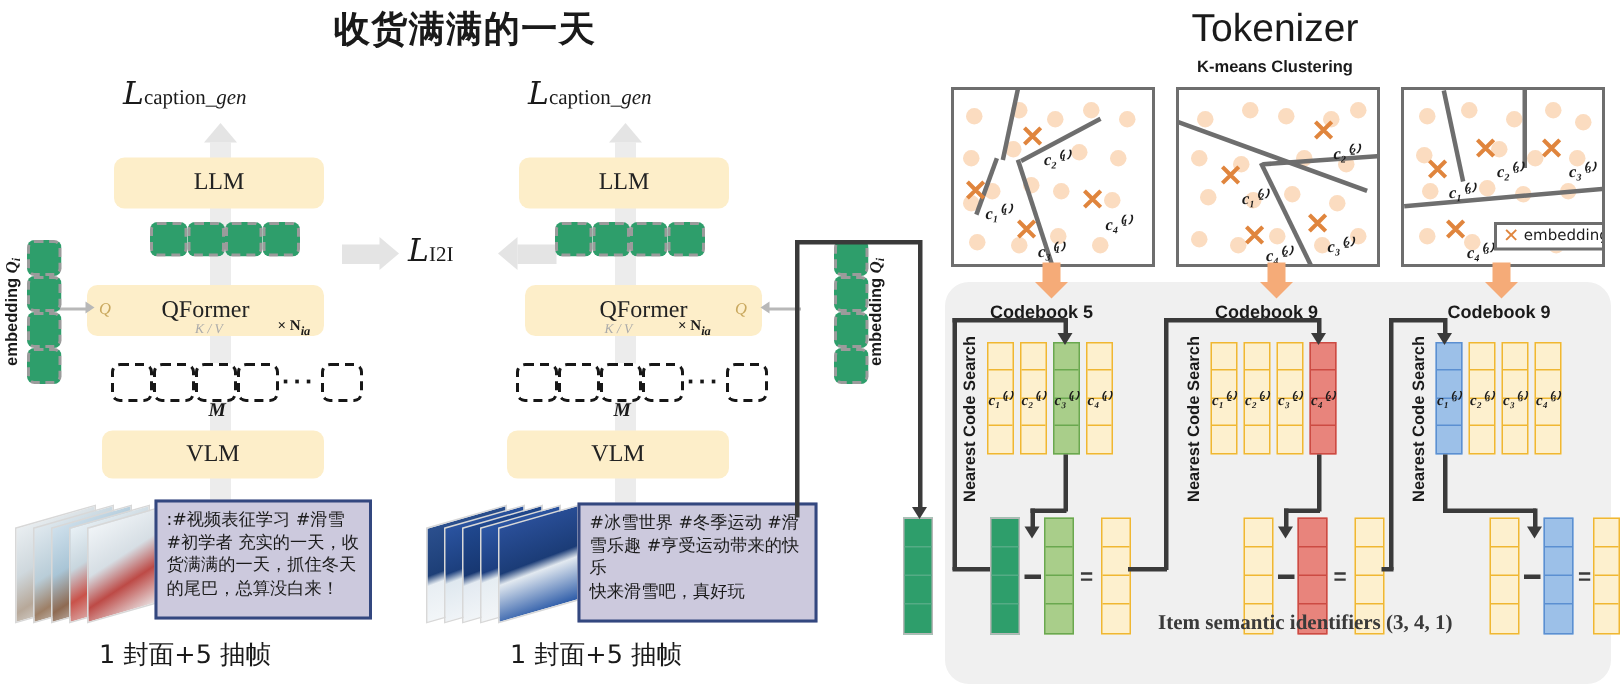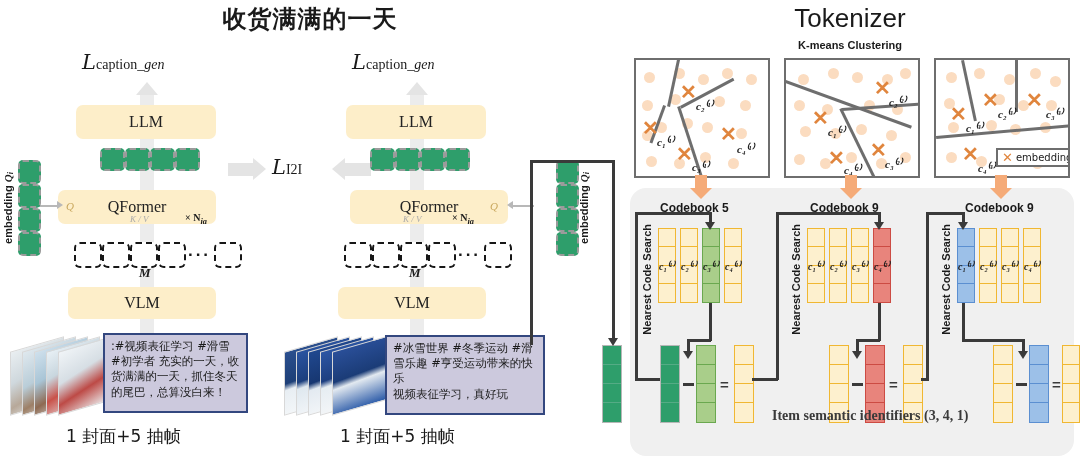--- a/index.html
+++ b/index.html
@@ -219,21 +219,21 @@
 
 <div class="abs" style="left:282px;top:328px;width:96px;height:90px;">
   <div class="frame" style="left:2px;top:16px;background:linear-gradient(175deg,#2b4f8e,#1d3f77 48%,#e8eef3 58%,#f4f7f9);"></div>
   <div class="frame" style="left:14px;top:16px;background:linear-gradient(175deg,#2a53a0,#1c3f7d 46%,#dfe8ef 56%,#f2f5f8);"></div>
   <div class="frame" style="left:26px;top:16px;background:linear-gradient(175deg,#20488f,#173771 48%,#e3eaf1 58%,#f3f6f8);"></div>
   <div class="frame" style="left:38px;top:16px;background:linear-gradient(175deg,#2c56a4,#1d3f80 45%,#e6edf2 55%,#f4f6f8);"></div>
   <div class="frame" style="left:50px;top:16px;background:linear-gradient(175deg,#2a4f99,#1b3c77 46%,#e2e9f0 57%,#2c5ba8);"></div>
 </div>
 
 <div class="abs capbox" style="left:385px;top:335px;width:160px;height:80px;white-space:pre-line;">#冰雪世界 #冬季运动 #滑雪乐趣 #亨受运动带来的快乐
-视频表征学习，真好玩</div>
+快来滑雪吧，真好玩</div>
 
 <div class="abs caplabel" style="left:340px;top:425px;">1 封面+5 抽帧</div>
 
 <div class="abs ctr title-en" style="left:750px;top:2px;width:200px;height:32px;">Tokenizer</div>
 <div class="abs ctr sub-title" style="left:760px;top:38px;width:180px;height:14px;">K-means Clustering</div>
 
 <div class="panel" style="left:630px;top:188px;width:444px;height:268px;"></div>
 
 <div class="kpanel" style="left:634px;top:58px;width:132px;height:116px;">
   <div class="dot" style="left:8px;top:12px;"></div>

